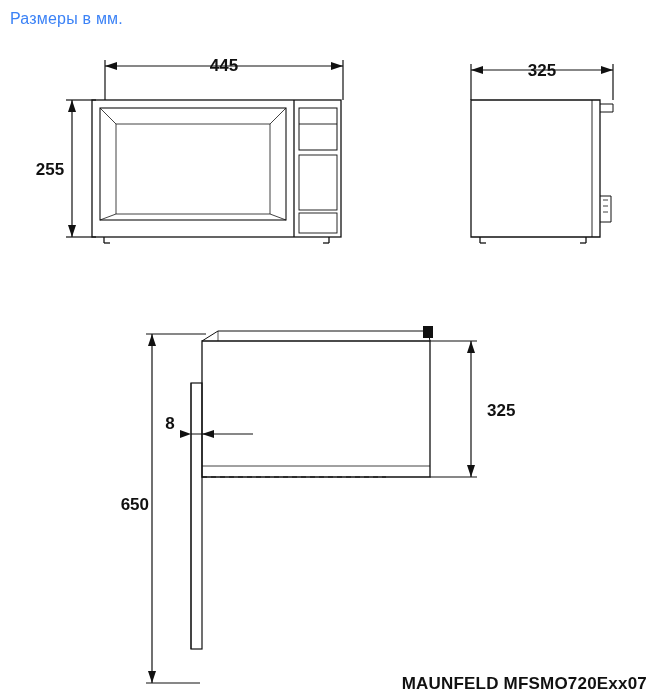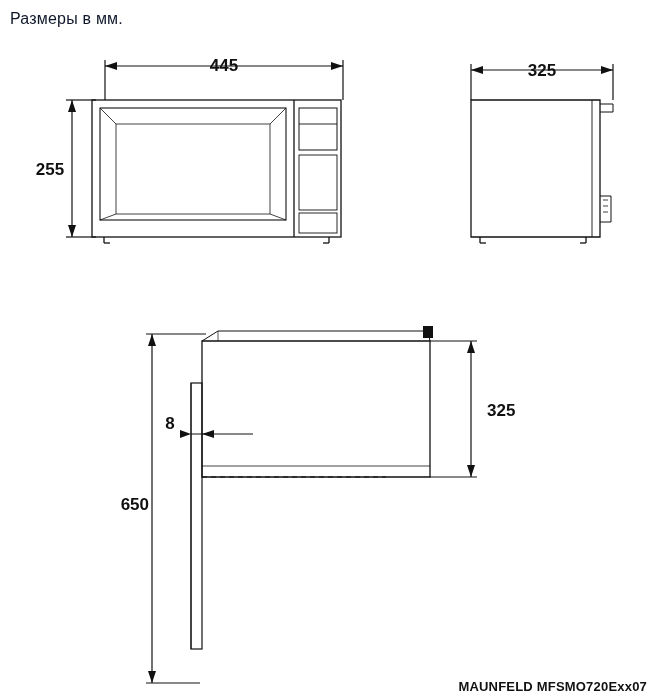--- a/index.html
+++ b/index.html
@@ -19,28 +19,28 @@
     position: relative;
     width: 655px;
     height: 700px;
   }
   .title {
     position: absolute;
     left: 10px;
     top: 10px;
     font-size: 16px;
     font-weight: 400;
-    color: #0f172a;
+    color: #3b82f6;
     letter-spacing: 0.2px;
   }
   .model {
     position: absolute;
     right: 8px;
     bottom: 6px;
-    font-size: 13px;
+    font-size: 17px;
     font-weight: 700;
     color: #111111;
     letter-spacing: 0.2px;
   }
   svg.diagram {
     position: absolute;
     left: 0;
     top: 0;
     width: 655px;
     height: 700px;

